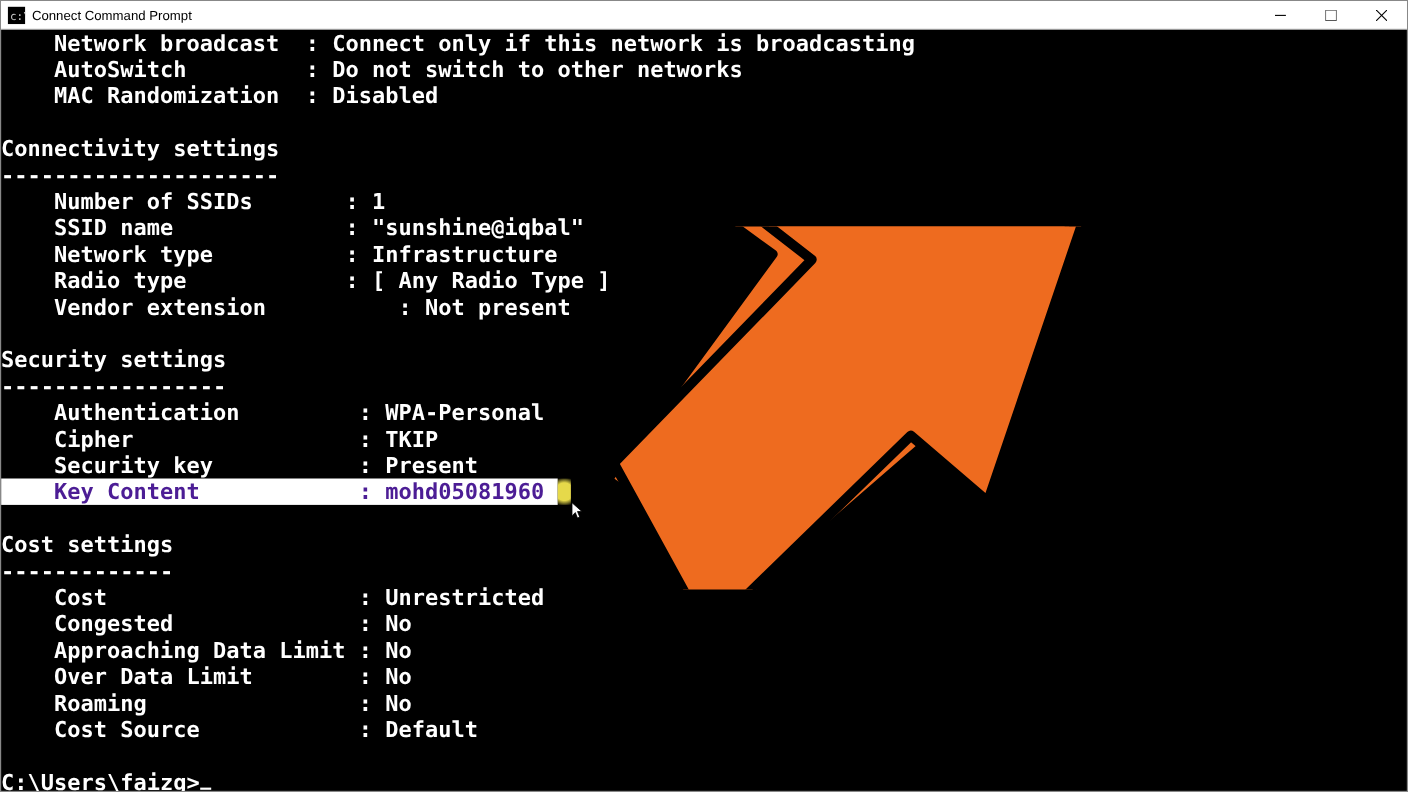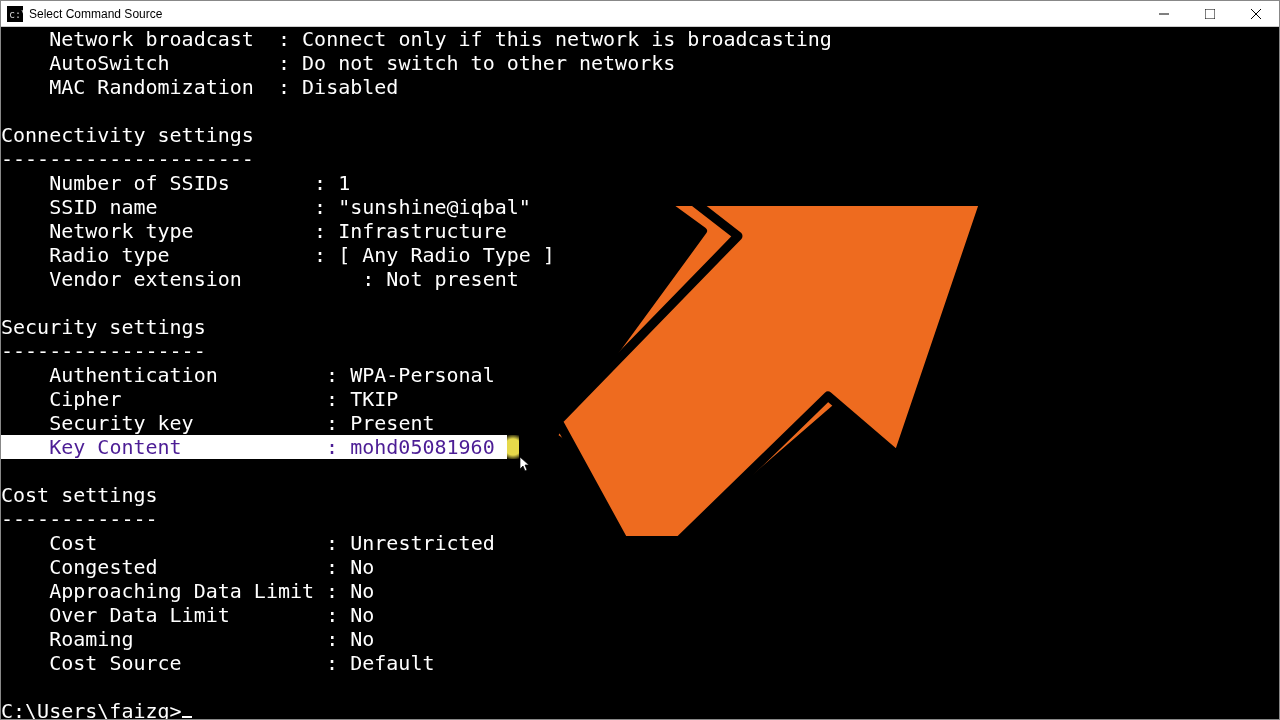--- a/index.html
+++ b/index.html
@@ -6,21 +6,21 @@
   html, body { width: 1280px; height: 720px; overflow: hidden; font-family: "Segoe UI", Tahoma, sans-serif; background: #f0f0f0; }
   .window { width: 1280px; height: 720px; background: #fff; display: flex; flex-direction: column; border: 1px solid #888; }
   .titlebar { height: 26px; background: #fff; display: flex; align-items: center; justify-content: space-between; padding: 0 0 0 6px; border-bottom: 1px solid #ccc; }
   .titlebar-left { display: flex; align-items: center; gap: 6px; }
   .app-icon { width: 16px; height: 16px; display: inline-flex; align-items: center; justify-content: center; }
   .app-icon svg { width: 16px; height: 16px; }
   .title-text { font-size: 12px; color: #000; }
   .win-controls { display: flex; height: 100%; }
   .win-btn { width: 46px; height: 100%; display: flex; align-items: center; justify-content: center; font-size: 10px; color: #000; }
   .win-btn svg { width: 10px; height: 10px; stroke: #000; stroke-width: 1; fill: none; }
-  .terminal { flex: 1; background: #000; color: #fff; font-family: Consolas, "Lucida Console", monospace; font-size: 20px; line-height: 24px; padding: 0; white-space: pre; position: relative; overflow: hidden; }
+  .terminal { flex: 1; background: #000; color: #fff; font-family: Consolas, "Lucida Console", monospace; font-size: 20px; line-height: 24px; padding: 0; white-space: pre; position: relative; overflow: hidden; font-weight: bold; }
   .term-line { white-space: pre; }
   .hl-line { background: #fff; color: #4c1d95; display: inline-block; }
   .hl-glyph { background: radial-gradient(circle at 50% 50%, #e6d94a 0%, #e6d94a 60%, rgba(230,217,74,0.0) 100%); }
   .cursor-pointer-icon { display: inline-block; position: relative; }
   .cursor-pointer-icon svg { position: absolute; left: 0; top: 2px; width: 12px; height: 18px; }
   .overlay-arrow { position: absolute; left: 440px; top: 155px; pointer-events: none; }
   .overlay-text { position: absolute; left: 406px; top: 448px; pointer-events: none; font-family: "Segoe UI Light", "Segoe UI", sans-serif; font-weight: 300; font-size: 145px; line-height: 0.95; color: #fff; letter-spacing: -2px; }
   .prompt-cursor { display: inline-block; width: 10px; border-bottom: 2px solid #fff; }
 </style>
 </head>
@@ -29,21 +29,21 @@
 <div class="window">
 
   <div class="titlebar">
     <div class="titlebar-left">
       <span class="app-icon">
         <svg viewBox="0 0 16 16">
             <rect x="0" y="0" width="16" height="16" fill="#000"></rect>
             <text x="2" y="12" font-size="10" fill="#ccc" font-family="monospace">c:\</text>
           </svg>
       </span>
-      <span class="title-text">Select Command Source</span>
+      <span class="title-text">Connect Command Prompt</span>
     </div>
     <div class="win-controls">
       <div class="win-btn">
           <svg viewBox="0 0 10 10">
             <line x1="0" y1="5" x2="10" y2="5"></line>
           </svg>
         </div>
       <div class="win-btn">
           <svg viewBox="0 0 10 10">
             <rect x="0" y="0" width="10" height="10"></rect>

